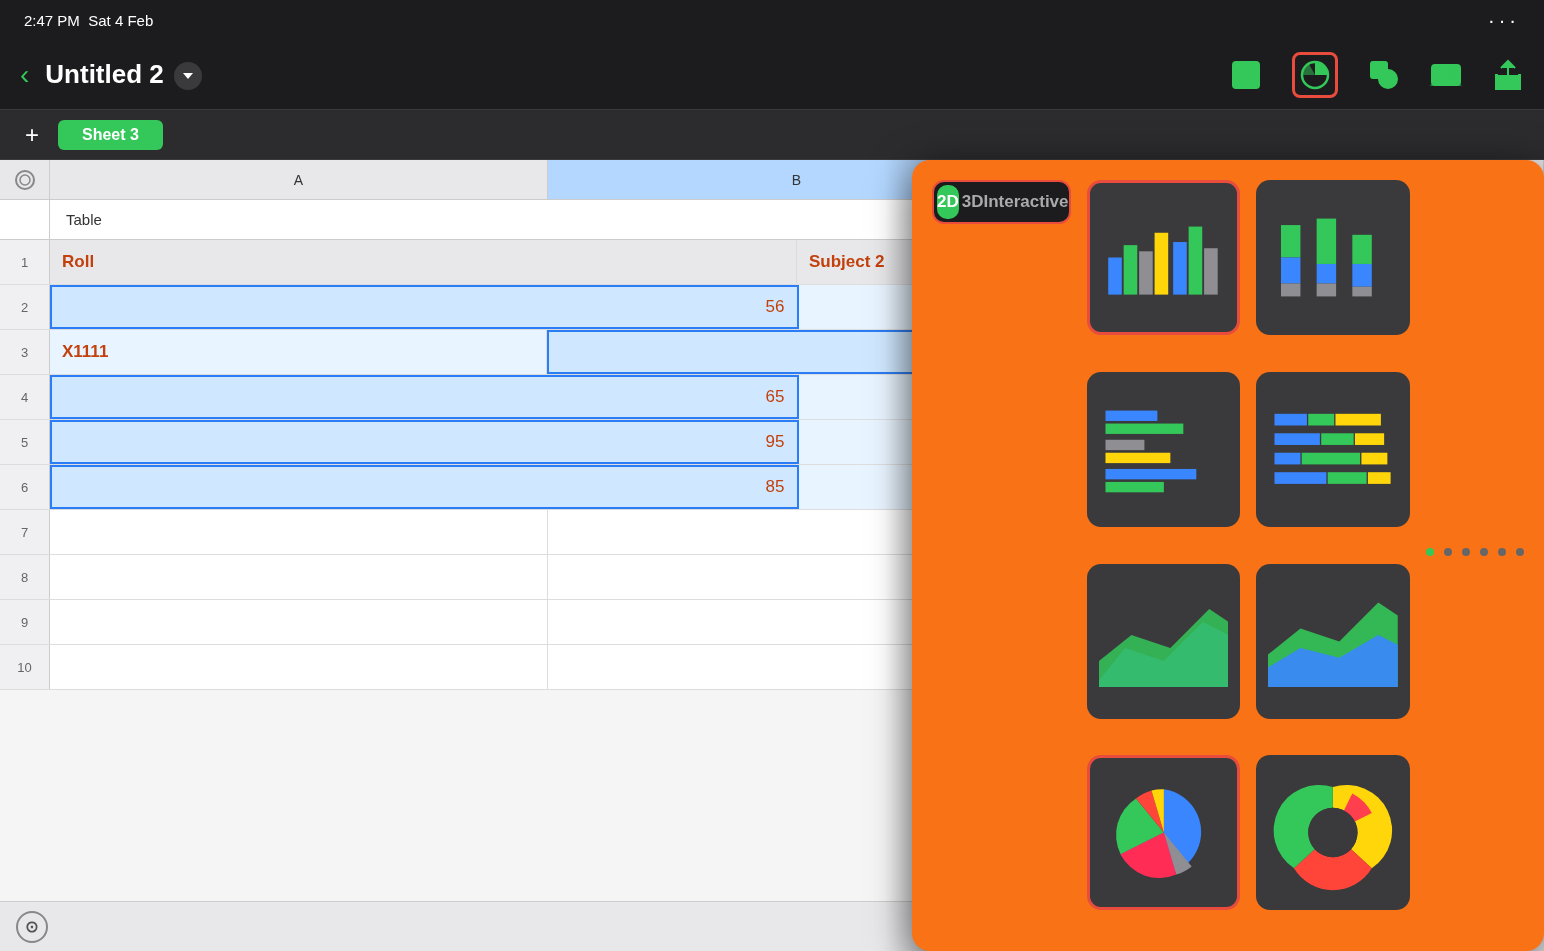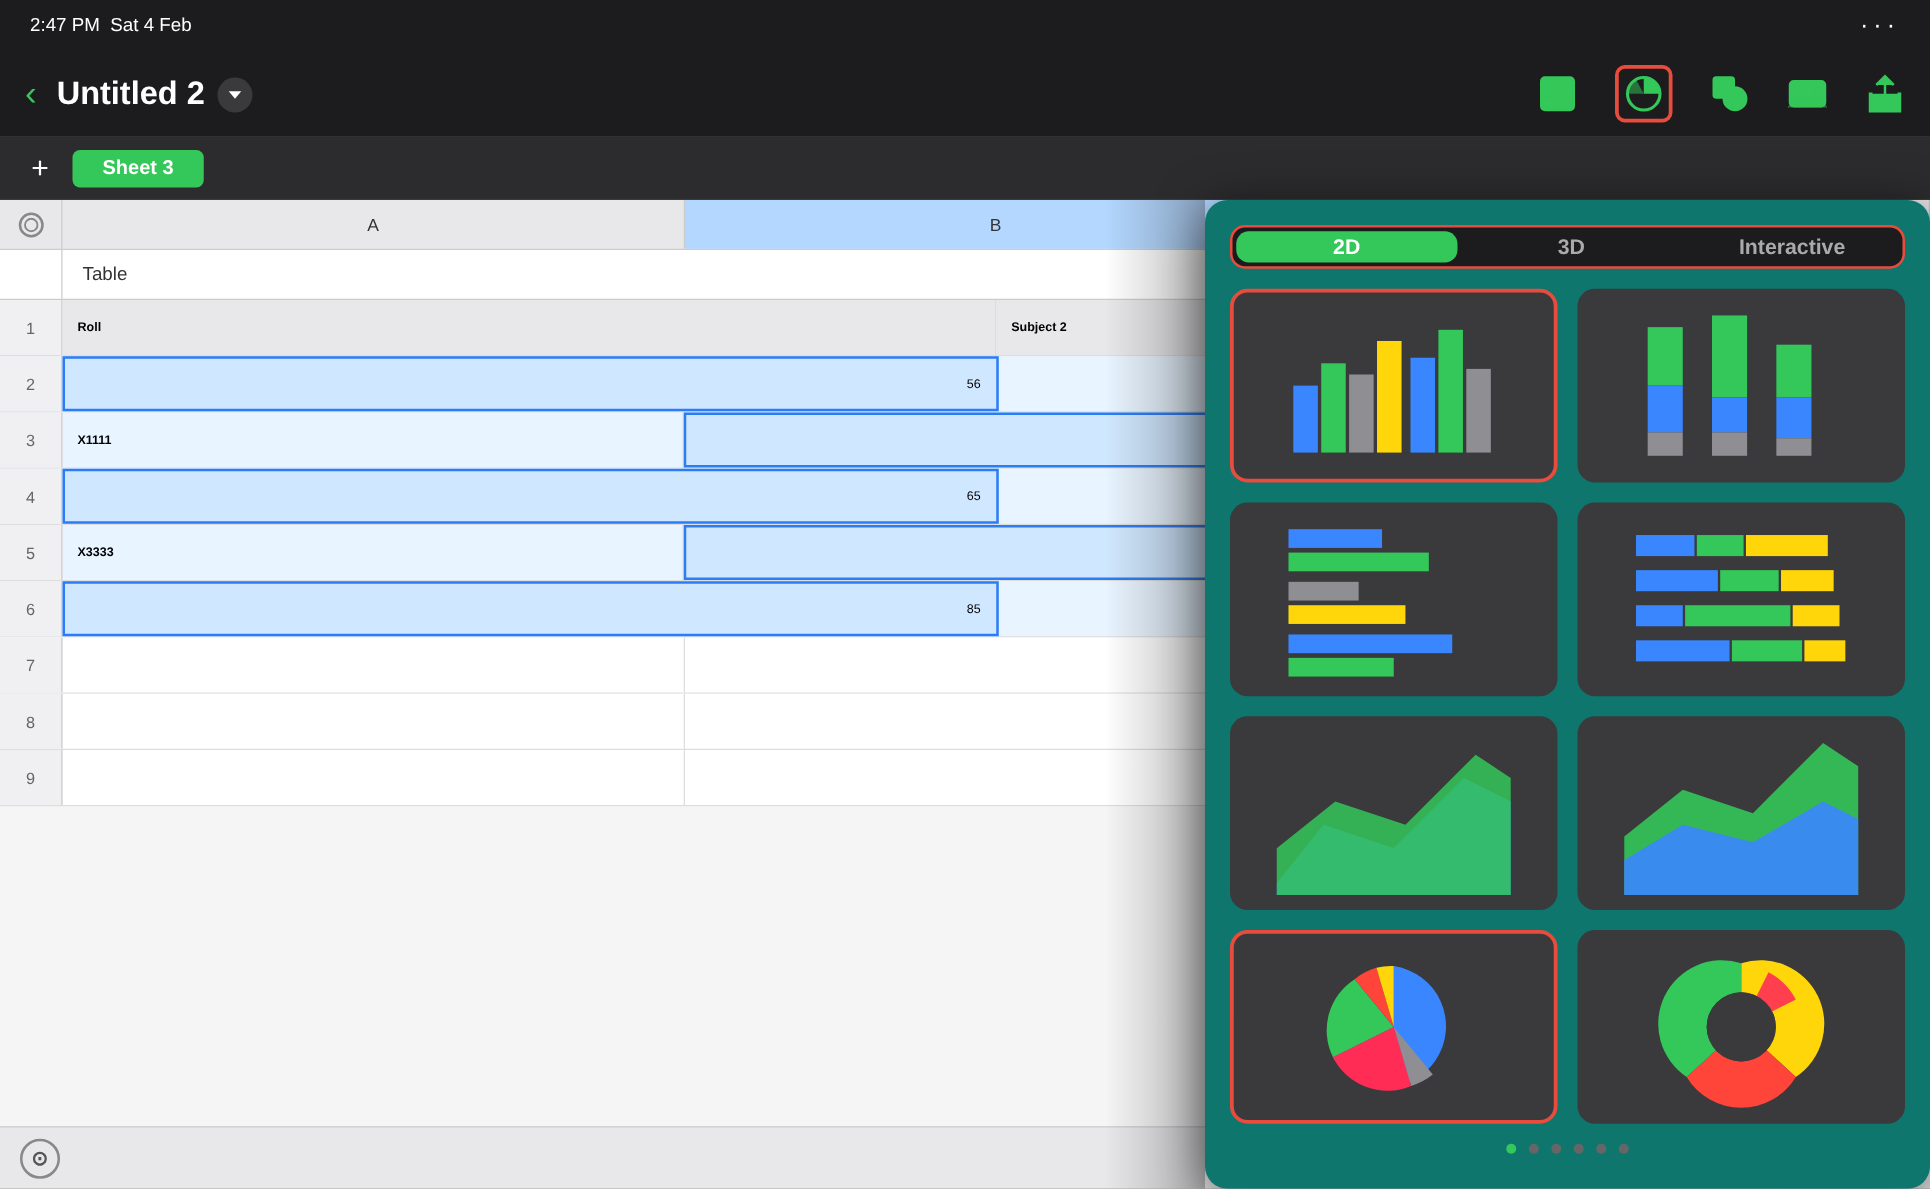--- a/index.html
+++ b/index.html
@@ -229,22 +229,22 @@
       font-size: 13px;
       color: #666;
       background: #f0f0f2;
     }
     .ss-cell {
       flex: 1;
       display: flex;
       align-items: center;
       padding: 0 12px;
       border-right: 1px solid #ddd;
-      font-size: 10px;
-      color: #000000;
+      font-size: 17px;
+      color: #c2410c;
     }
     .ss-cell.numeric {
       justify-content: flex-end;
     }
     .ss-cell.bold {
       font-weight: 700;
     }
     .ss-cell.header-cell {
       background: #e8e8ea;
       font-weight: 700;
@@ -291,27 +291,27 @@
       font-size: 16px;
       font-weight: 600;
       color: #555;
     }
 
     
     .chart-picker {
       position: absolute;
       right: 0;
       top: 0;
-      width: 580px;
+      width: 632px;
       height: 791px;
-      background: #0f766e;
+      background: #f97316;
       border-radius: 18px 18px 18px 18px;
       padding: 20px;
       display: flex;
-      flex-direction: column;
+      flex-direction: row;
       gap: 16px;
       box-shadow: 0 8px 40px rgba(0,0,0,0.6);
       z-index: 100;
     }
 
     
     .chart-type-tabs {
       display: flex;
       background: #1c1c1e;
       border-radius: 12px;
@@ -510,21 +510,20 @@
         <div class="ss-cell numeric col-b-selected">75</div>
         <div class="ss-cell"></div>
       </div>
       <div class="ss-row selected-range">
         <div class="row-num">4</div>
         <div class="ss-cell numeric col-b-selected">65</div>
         <div class="ss-cell"></div>
       </div>
       <div class="ss-row selected-range">
         <div class="row-num">5</div>
-        <div class="ss-cell bold">X3333</div>
         <div class="ss-cell numeric col-b-selected">95</div>
         <div class="ss-cell"></div>
       </div>
       <div class="ss-row selected-range">
         <div class="row-num">6</div>
         <div class="ss-cell numeric col-b-selected">85</div>
         <div class="ss-cell"></div>
       </div>
       <div class="ss-row">
         <div class="row-num">7</div>
@@ -533,20 +532,26 @@
         <div class="ss-cell"></div>
       </div>
       <div class="ss-row">
         <div class="row-num">8</div>
         <div class="ss-cell"></div>
         <div class="ss-cell"></div>
         <div class="ss-cell"></div>
       </div>
       <div class="ss-row">
         <div class="row-num">9</div>
+        <div class="ss-cell"></div>
+        <div class="ss-cell"></div>
+        <div class="ss-cell"></div>
+      </div>
+      <div class="ss-row">
+        <div class="row-num">10</div>
         <div class="ss-cell"></div>
         <div class="ss-cell"></div>
         <div class="ss-cell"></div>
       </div>
 
     </div>
 
     <div class="formula-bar">
       <div class="formula-circle">⊙</div>
       <div style="flex:1"></div>

